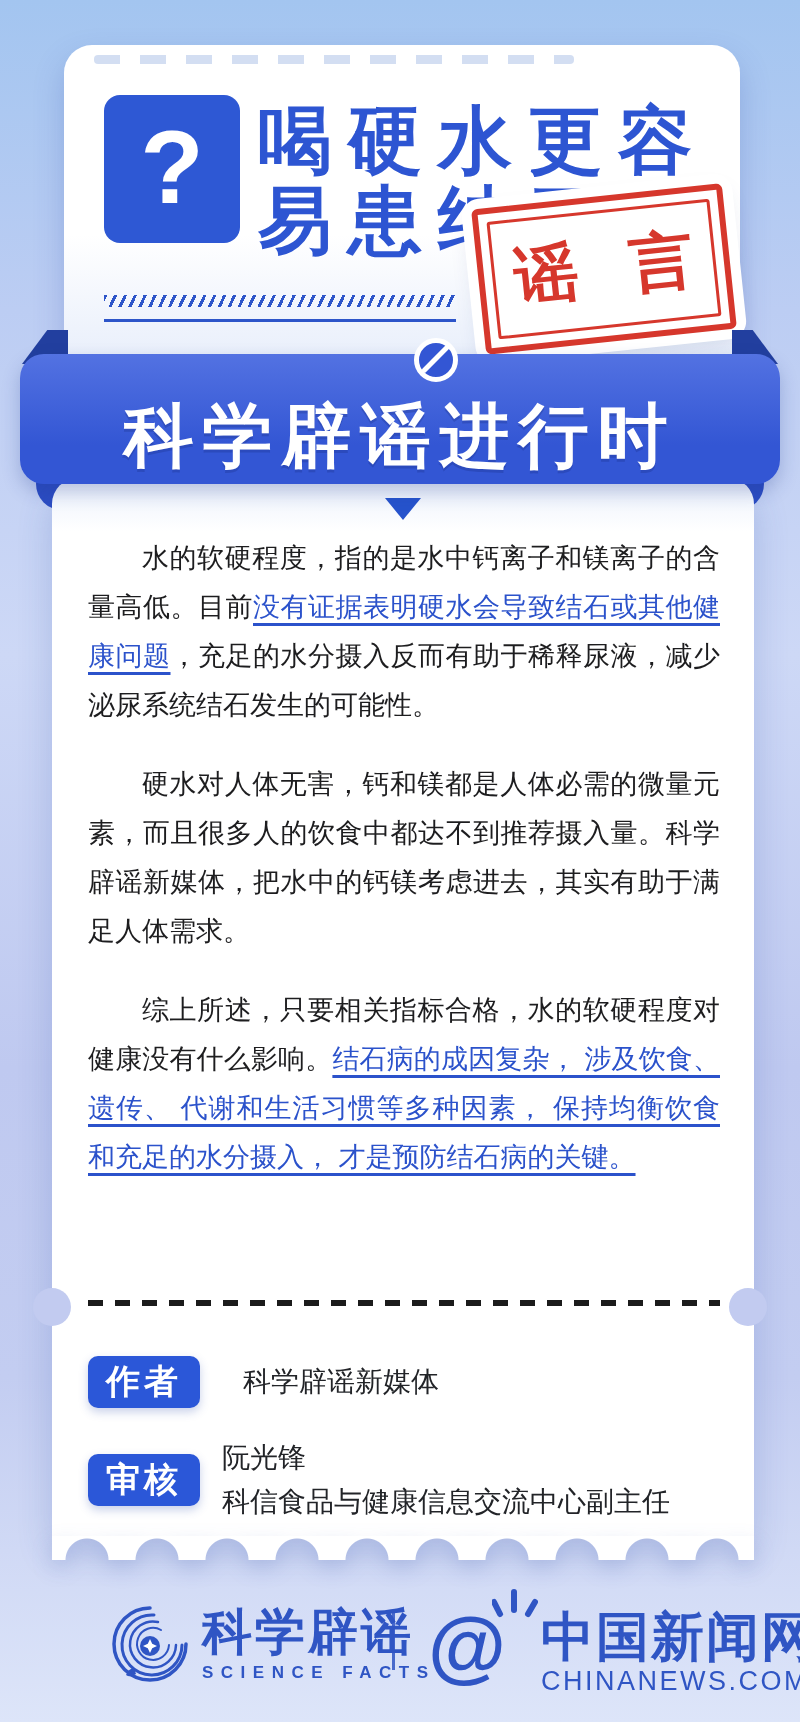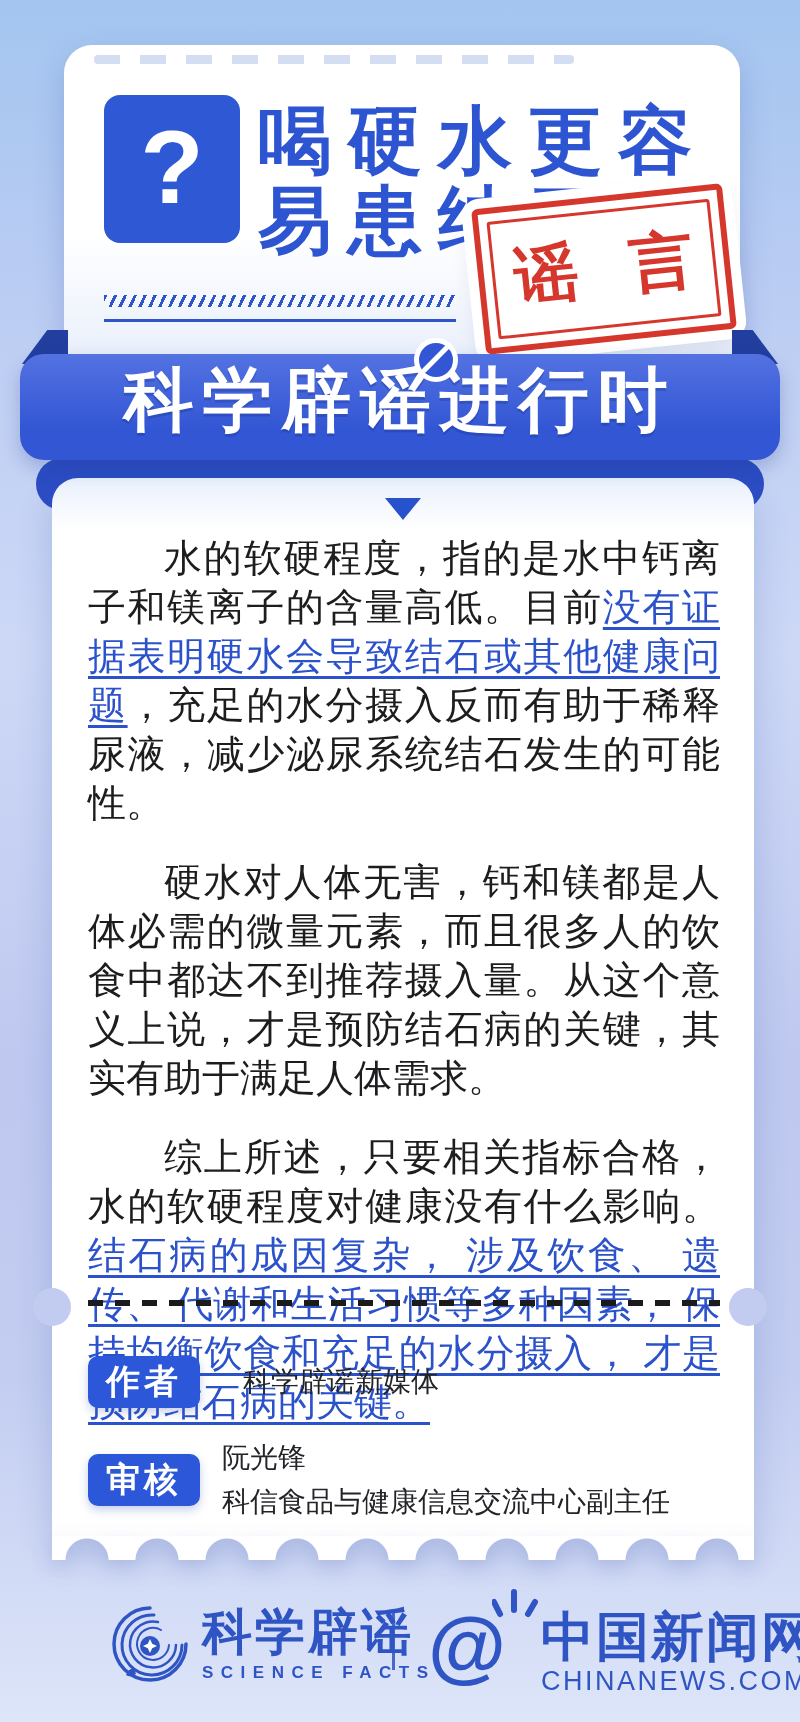--- a/index.html
+++ b/index.html
@@ -54,23 +54,23 @@
 
   
   .wedge{position:absolute;width:46px;height:34px;top:330px;background:#223f9f;z-index:2;}
   .wedge.left{left:22px;clip-path:polygon(55% 0,100% 0,100% 100%,0 100%);}
   .wedge.right{left:732px;clip-path:polygon(0 0,45% 0,100% 100%,0 100%);}
   .banner-back{
     position:absolute;left:36px;top:458px;width:728px;height:52px;z-index:3;
     background:#2c4dc4;border-radius:26px;
   }
   .banner-main{
-    position:absolute;left:20px;top:354px;width:760px;height:106px;z-index:5;
+    position:absolute;left:20px;top:354px;width:760px;height:130px;z-index:5;
     background:linear-gradient(180deg,#5372e2 0%,#3356d4 70%);
-    border-radius:24px;display:flex;align-items:flex-start;justify-content:center;
+    border-radius:24px;display:flex;align-items:flex-end;justify-content:center;
     box-shadow:0 8px 18px rgba(30,55,140,.25);
   }
   .banner-main .banner-label{
     color:#ffffff;font-size:70px;font-weight:900;letter-spacing:9px;white-space:nowrap;
     text-shadow:0 3px 0 rgba(20,40,120,.25);
   }
   .no-badge{
     position:absolute;left:calc(50% + 14px);top:-16px;width:34px;height:34px;z-index:6;
     border:5px solid #ffffff;border-radius:50%;background:#3356d4;
   }
@@ -91,21 +91,21 @@
     background-size:70px 24px;background-repeat:repeat-x;
     filter:drop-shadow(0 8px 10px rgba(50,80,170,.18));
   }
   .pointer{
     position:absolute;left:333px;top:20px;width:0;height:0;
     border-left:18px solid transparent;border-right:18px solid transparent;
     border-top:22px solid #2653cc;
   }
   .paragraphs{position:absolute;left:36px;top:56px;width:632px;}
   .para{
-    margin:0 0 30px 0;font-size:38px;line-height:49px;color:#1d1d1f;
+    margin:0 0 30px 0;font-size:27px;line-height:49px;color:#1d1d1f;
     text-align:justify;text-indent:2em;font-weight:500;
   }
   .para .link{
     color:#2b52cb;text-decoration:underline;text-decoration-thickness:2.5px;text-underline-offset:7px;
     cursor:pointer;
   }
   .dashes{
     position:absolute;left:36px;top:822px;width:632px;height:6px;
     background:repeating-linear-gradient(90deg,#1b1b1b 0 15px,transparent 15px 27px);
   }
@@ -167,21 +167,21 @@
 <div class="banner-back"></div>
 <div class="banner-main">
   <div class="no-badge"></div>
   <span class="banner-label">科学辟谣进行时</span>
 </div>
 
 <div class="content-card">
   <div class="pointer"></div>
   <div class="paragraphs">
       <p class="para"><span class="plain">水的软硬程度，指的是水中钙离子和镁离子的含量高低。目前</span><span class="link">没有证据表明硬水会导致结石或其他健康问题</span><span class="plain">，充足的水分摄入反而有助于稀释尿液，减少泌尿系统结石发生的可能性。</span></p>
-      <p class="para"><span class="plain">硬水对人体无害，钙和镁都是人体必需的微量元素，而且很多人的饮食中都达不到推荐摄入量。从这个意义上说，才是预防结石病的关键，其实有助于满足人体需求。</span></p>
+      <p class="para"><span class="plain">硬水对人体无害，钙和镁都是人体必需的微量元素，而且很多人的饮食中都达不到推荐摄入量。科学辟谣新媒体，把水中的钙镁考虑进去，其实有助于满足人体需求。</span></p>
       <p class="para"><span class="plain">综上所述，只要相关指标合格，水的软硬程度对健康没有什么影响。</span><span class="link">结石病的成因复杂， 涉及饮食、 遗传、 代谢和生活习惯等多种因素， 保持均衡饮食和充足的水分摄入， 才是预防结石病的关键。</span></p>
     </div>
   <div class="dashes"></div>
 
   <div class="credit-row author">
     <div class="credit-badge">作者</div>
     <div class="credit-text">科学辟谣新媒体</div>
   </div>
 
   <div class="credit-row reviewer">

